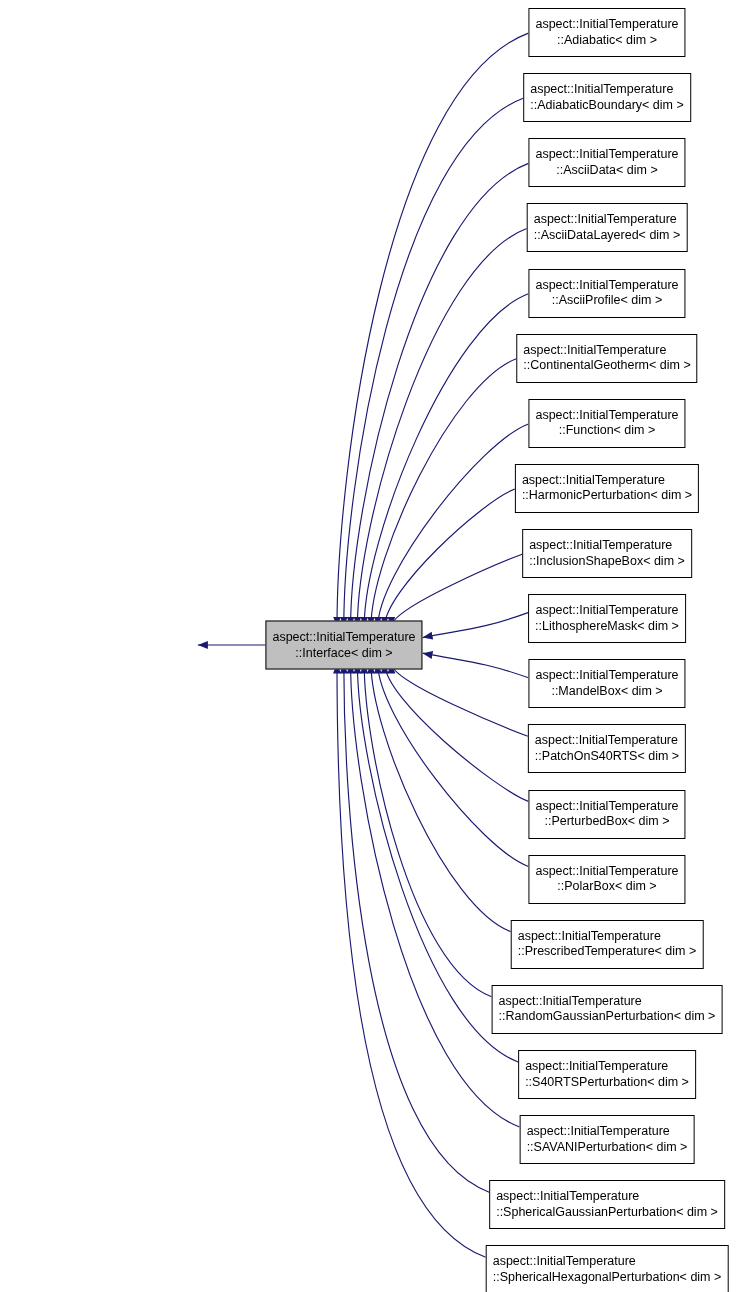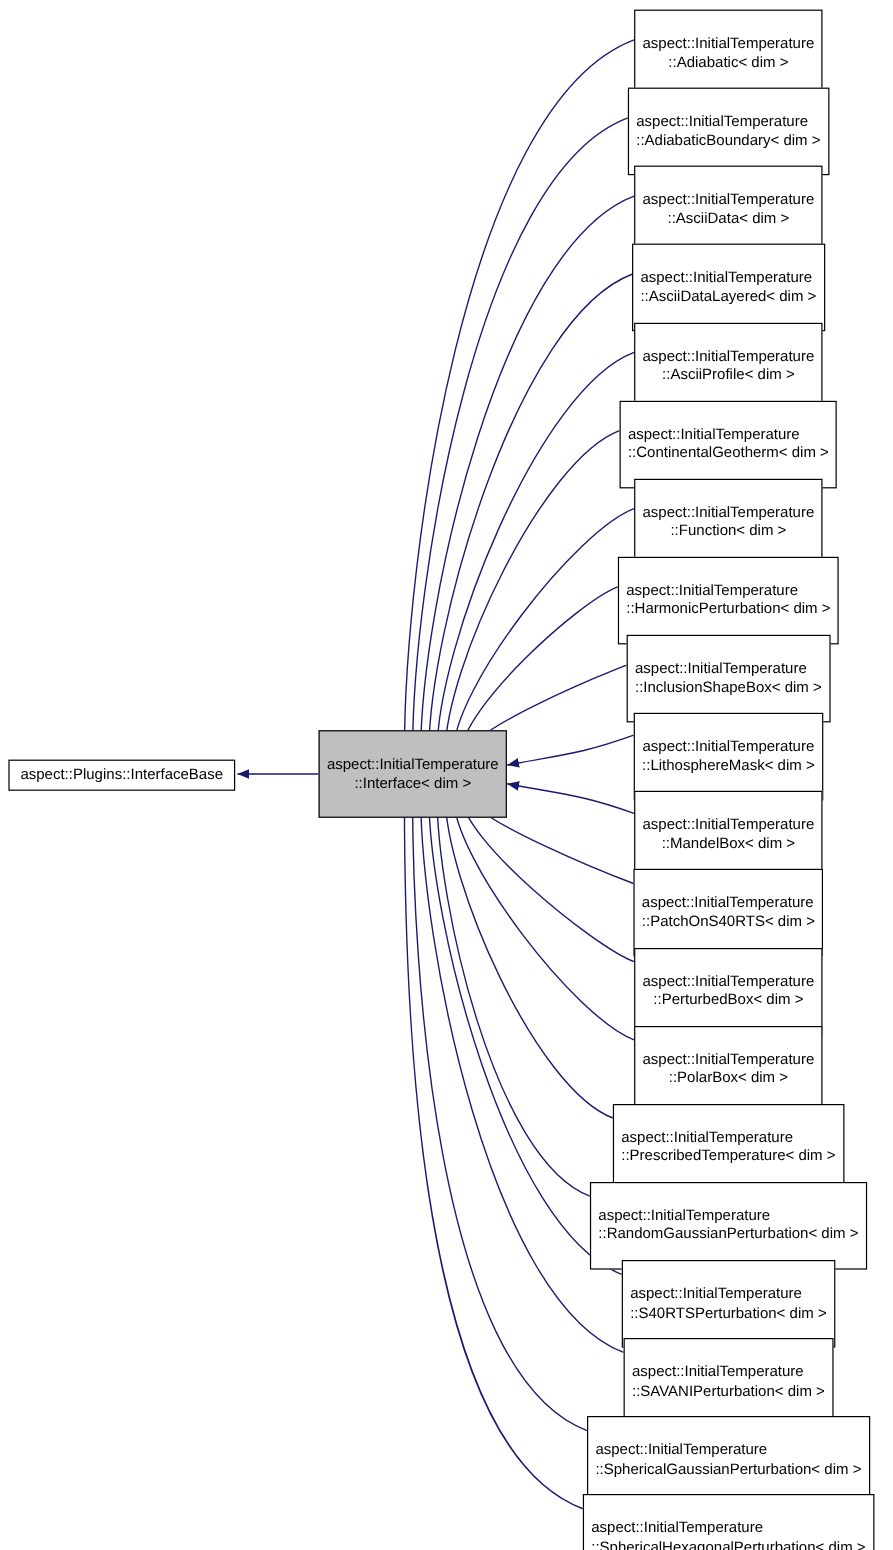--- a/index.html
+++ b/index.html
@@ -16,21 +16,21 @@
   svg.edges {
     position: absolute;
     left: 0; top: 0;
     width: 744px; height: 1292px;
   }
   .node {
     position: absolute;
     background: #ffffff;
     border: 1px solid #000000;
     line-height: 15.5px;
-    padding: 20px 6px;
+    padding: 8px 6px;
     text-align: center;
     white-space: nowrap;
     box-sizing: border-box;
   }
   .node .ln { display: block; }
   .node .ln span { display: inline-block; }
   .node.left-align { text-align: left; }
   .derived { left: 607px; transform: translateX(-50%); }
   .center-node {
     left: 344px; top: 645px;
@@ -68,23 +68,20 @@
       <path d="M528.4296875,801.386875 C495.3368375,788.97705625 384.59999999999997,699.3505875 384.59999999999997,663.5" fill="none" stroke="#191970" stroke-width="1.15" marker-end="url(#arrowhead)"></path>
       <path d="M528.4296875,866.5275 C479.7030875,848.255025 377.79999999999995,716.28715 377.79999999999995,663.5" fill="none" stroke="#191970" stroke-width="1.15" marker-end="url(#arrowhead)"></path>
       <path d="M510.71875,931.6525 C446.36215,907.518775 371,733.21965 371,663.5" fill="none" stroke="#191970" stroke-width="1.15" marker-end="url(#arrowhead)"></path>
       <path d="M491.6015625,996.7775 C411.6149625,966.7825250000001 364.2,750.15215 364.2,663.5" fill="none" stroke="#191970" stroke-width="1.15" marker-end="url(#arrowhead)"></path>
       <path d="M518.125,1061.918125 C422.50465,1026.06049375 357.4,767.0887124999999 357.4,663.5" fill="none" stroke="#191970" stroke-width="1.15" marker-end="url(#arrowhead)"></path>
       <path d="M519.6328125,1127.043125 C408.38246250000003,1085.3242437499998 350.59999999999997,784.0212124999999 350.59999999999997,663.5" fill="none" stroke="#191970" stroke-width="1.15" marker-end="url(#arrowhead)"></path>
       <path d="M489.171875,1192.168125 C362.29152500000004,1144.58799375 343.79999999999995,800.9537124999999 343.79999999999995,663.5" fill="none" stroke="#191970" stroke-width="1.15" marker-end="url(#arrowhead)"></path>
       <path d="M485.6953125,1257.30875 C343.1812125,1203.8659625 337,817.890275 337,663.5" fill="none" stroke="#191970" stroke-width="1.15" marker-end="url(#arrowhead)"></path>
     </svg>
 
-  <div class="node base-node" id="base-node">
-    <span class="ln">aspect::Plugins::InterfaceBase</span>
-  </div>
 
   <div class="node center-node" id="center-node" style="background: rgb(191, 191, 191);">
     <div class="ln"><span>aspect::InitialTemperature</span></div>
     <div class="ln"><span>::Interface&lt; dim &gt;</span></div>
   </div>
 
   <div id="derived-nodes">
       <div class="node derived" style="top: 8px;">
         <div class="ln"><span>aspect::InitialTemperature</span></div>
         <div class="ln"><span>::Adiabatic&lt; dim &gt;</span></div>

